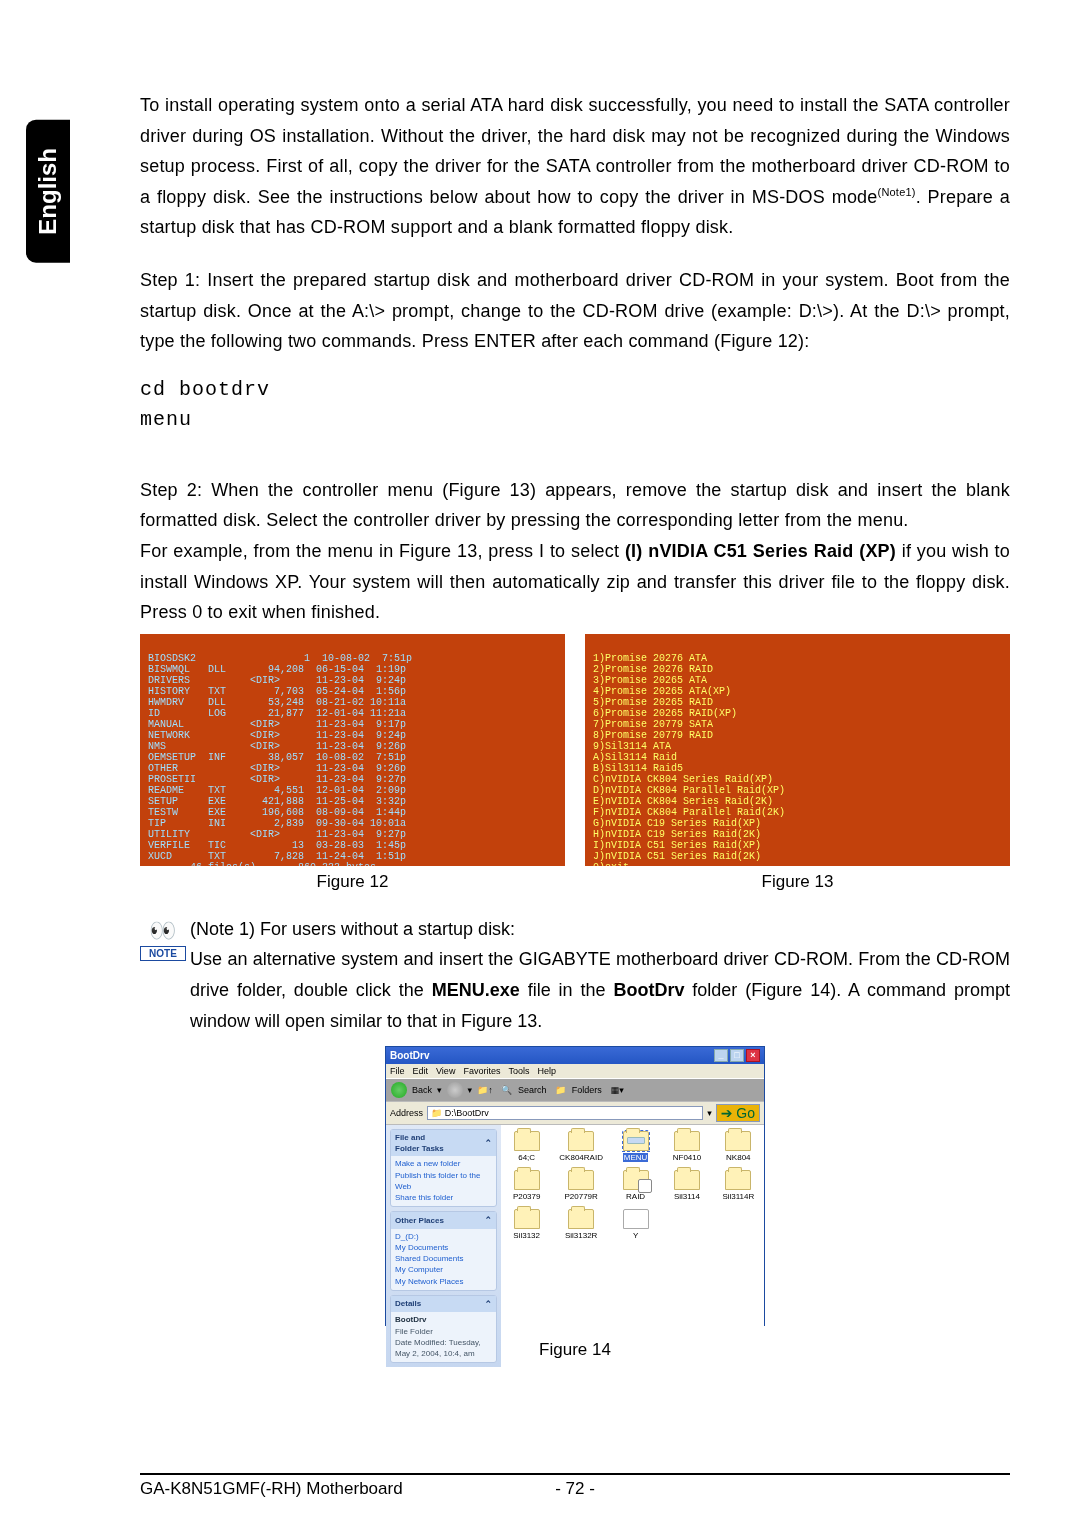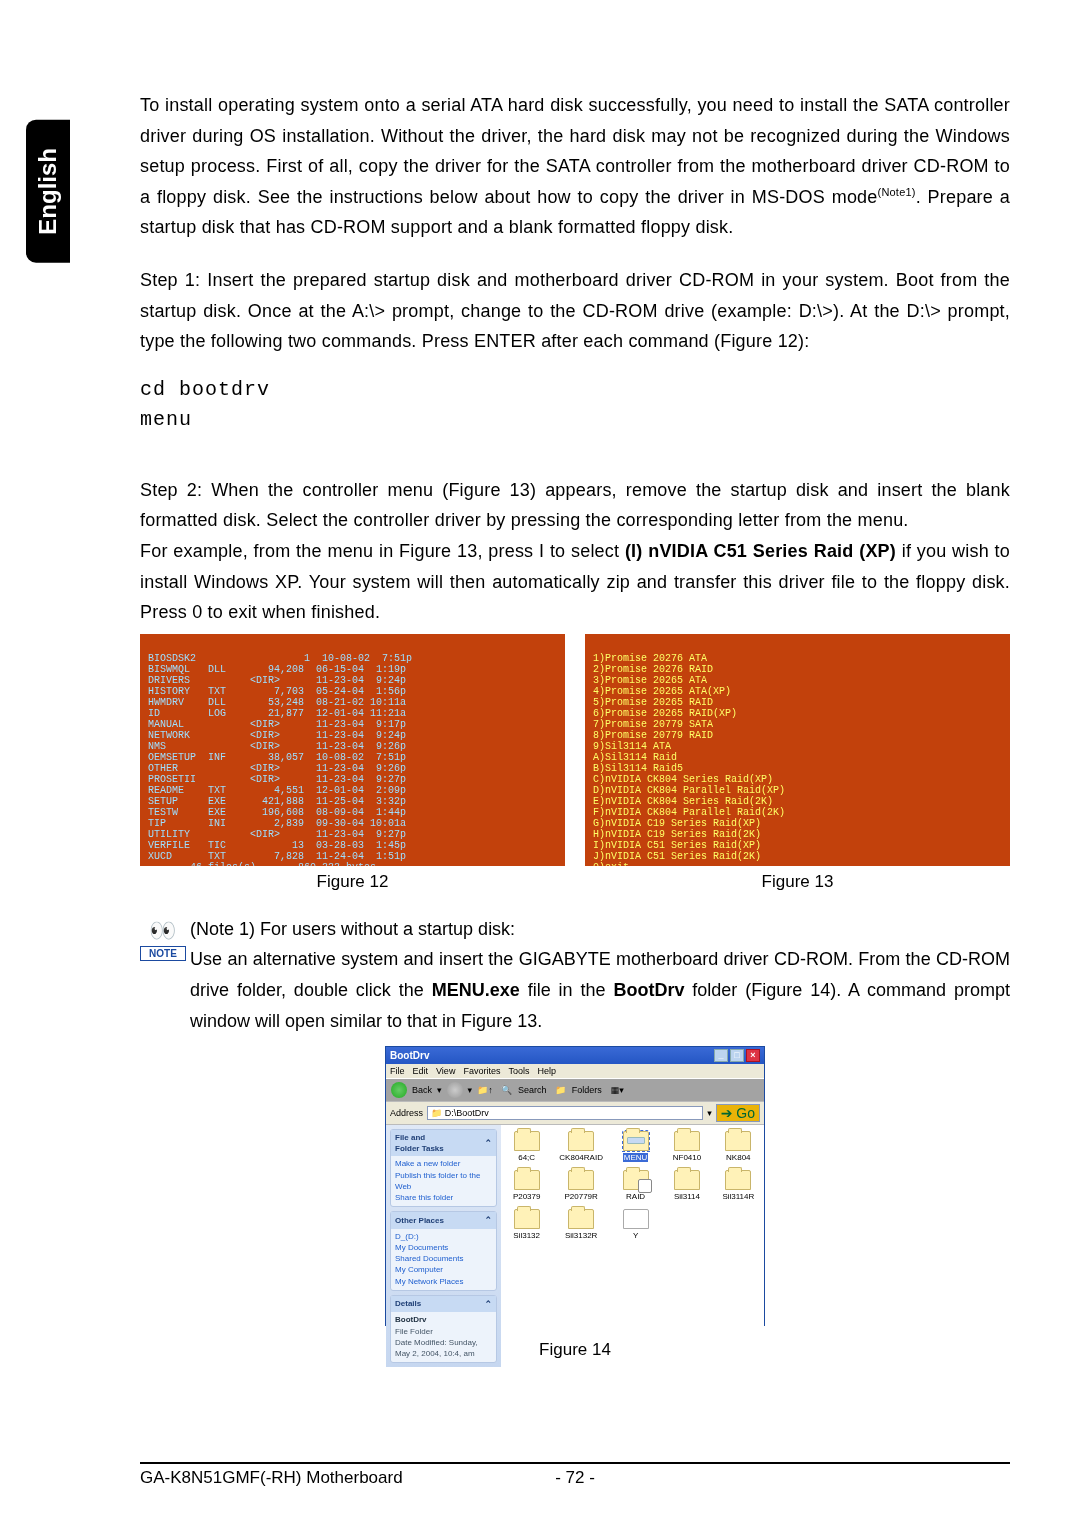--- a/index.html
+++ b/index.html
@@ -84,21 +84,21 @@
   .fbox.open::after { content:""; position:absolute; left:3px; right:3px; top:5px; height:5px; background:#c7daf3; border:1px solid #9bb; border-radius:1px; }
   .fbox.mark::after { content:""; position:absolute; right:-4px; bottom:-4px; width:12px; height:12px; background:#fff; border:1px solid #888; border-radius:2px; }
   .fbox.file { background:#fff; border-color:#aaa; }
   .fbox.file::before { display:none; }
   
   .figcap-center { text-align: center; font-size: 17px; margin-top: 14px; }
   
   .footer {
     position: absolute;
     left: 140px;
-    bottom: 44px;
+    bottom: 33px;
     width: 870px;
     border-top: 2px solid #000;
     padding-top: 4px;
     font-size: 17px;
   }
   .footer .pg { position: absolute; left: 50%; transform: translateX(-50%); }
 </style>
 </head>
 <body>
 
@@ -249,21 +249,21 @@
             <div>My Computer</div>
             <div>My Network Places</div>
           </div>
           <div class="side-card">
             <div class="ht">
                 <span>Details</span>
                 <span class="cv">⌃</span>
               </div>
             <div class="dim" style="font-weight:bold;color:#234">BootDrv</div>
             <div class="dim">File Folder</div>
-            <div class="dim">Date Modified: Sunday, May 2, 2004, 10:4, am</div>
+            <div class="dim">Date Modified: Tuesday, May 2, 2004, 10:4, am</div>
           </div>
         </div>
         <div class="main-pane">
           <div class="ficon-grid" id="icon-grid">
               <div class="ficon"><div class="fbox"></div><div class="flab">64;C</div></div>
               <div class="ficon"><div class="fbox"></div><div class="flab">CK804RAID</div></div>
               <div class="ficon sel"><div class="fbox open"></div><div class="flab">MENU</div></div>
               <div class="ficon"><div class="fbox"></div><div class="flab">NF0410</div></div>
               <div class="ficon"><div class="fbox"></div><div class="flab">NK804</div></div>
               <div class="ficon"><div class="fbox"></div><div class="flab">P20379</div></div>

